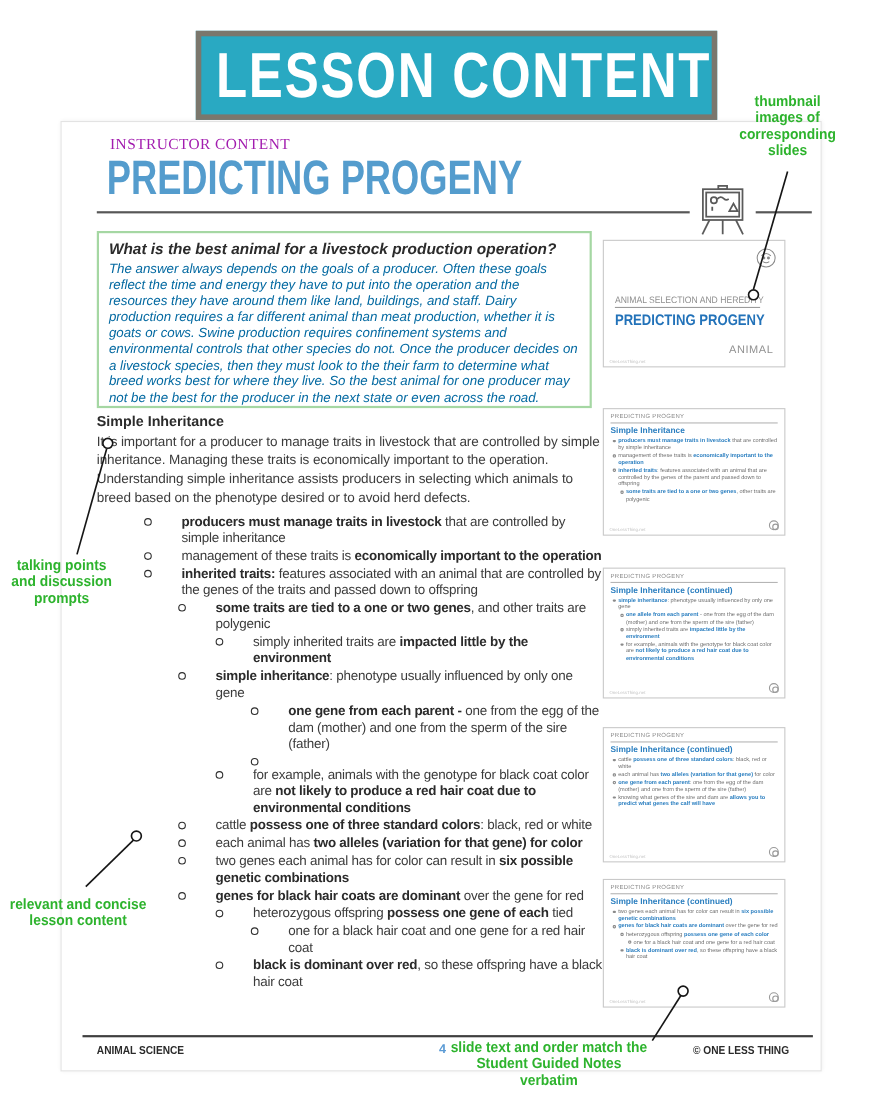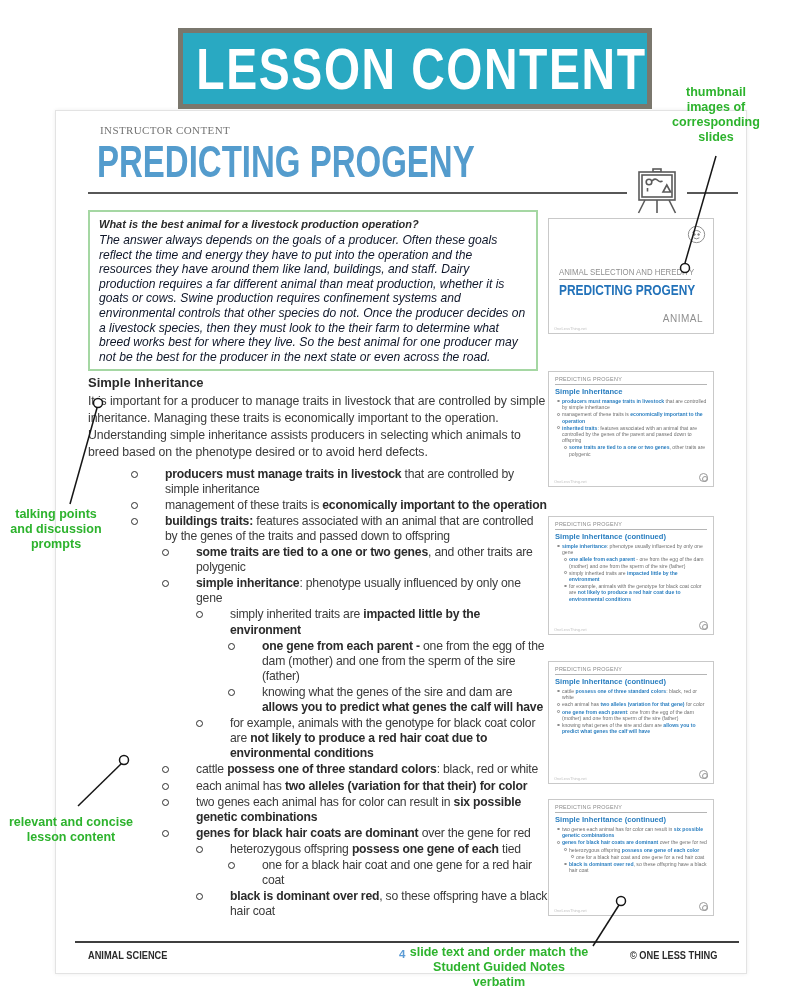--- a/index.html
+++ b/index.html
@@ -12,31 +12,31 @@
   .page{position:absolute;left:55px;top:110px;width:690px;height:862px;
     background:#fff;border:1px solid #e3e3e3;box-shadow:0 0 4px rgba(0,0,0,.07);}
   
   .banner{position:absolute;left:178px;top:28px;width:474px;height:81px;
     background:#29a9c2;border:5px solid #7a776d;box-sizing:border-box;
     display:flex;align-items:center;justify-content:center;z-index:3;padding-left:12px;}
   .banner span{font-size:58px;font-weight:700;color:#fff;letter-spacing:2px;
     transform:scaleX(0.8);white-space:nowrap;}
   
   .eyebrow{position:absolute;left:100px;top:124px;font-family:"Liberation Serif", serif;
-    font-size:11px;letter-spacing:.4px;color:#737373;}
+    font-size:14px;letter-spacing:.4px;color:#a21caf;}
   .doc-title{position:absolute;left:97px;top:140px;font-size:44px;line-height:44px;
     font-weight:700;color:#549ccd;transform:scaleX(0.75);transform-origin:left top;white-space:nowrap;}
   .title-rule{position:absolute;left:88px;top:192px;width:650px;height:2px;background:#575757;}
   .easel{position:absolute;left:627px;top:166px;width:60px;height:50px;background:#fff;
     display:flex;align-items:center;justify-content:center;z-index:2;}
   
   .qbox{position:absolute;left:88px;top:210px;width:450px;height:161px;
     border:2px solid #a5d7a3;box-sizing:border-box;padding:6px 9px;overflow:hidden;}
-  .qbox .q{font-style:italic;font-weight:700;font-size:11px;color:#2b2b2b;}
-  .qbox .a{font-style:italic;font-size:12.1px;line-height:14.6px;color:#0f172a;margin-top:3px;}
+  .qbox .q{font-style:italic;font-weight:700;font-size:14px;color:#2b2b2b;}
+  .qbox .a{font-style:italic;font-size:12.1px;line-height:14.6px;color:#0369a1;margin-top:3px;}
   
   .section{position:absolute;left:88px;top:375px;width:460px;}
   .sec-head{font-size:13px;font-weight:700;color:#2b2b2b;margin:0 0 3px 0;}
   .intro{font-size:12.3px;line-height:16.9px;color:#3b3b3b;letter-spacing:-.1px;}
   .bullets{margin-top:6px;}
   .bullet{display:flex;font-size:12.2px;line-height:15.1px;margin-bottom:1px;
     color:#3b3b3b;letter-spacing:-.2px;gap:16px;}
   .bullet .mk{flex:0 0 auto;width:7px;height:7px;border:1.6px solid #2e2e2e;border-radius:50%;
     margin:4px 11px 0 0;box-sizing:border-box;}
   .bullet b{font-weight:700;color:#2b2b2b;}
@@ -125,53 +125,52 @@
       <div class="bullet l1">
         <span class="mk"></span>
         <span class="tx"><b>producers must manage traits in livestock</b><span> that are controlled by simple inheritance</span></span>
       </div>
       <div class="bullet l1">
         <span class="mk"></span>
         <span class="tx"><span>management of these traits is </span><b>economically important to the operation</b></span>
       </div>
       <div class="bullet l1">
         <span class="mk"></span>
-        <span class="tx"><b>buildings traits:</b><span> features associated with an animal that are controlled by the genes of the traits and passed down to offspring</span></span>
+        <span class="tx"><b>inherited traits:</b><span> features associated with an animal that are controlled by the genes of the traits and passed down to offspring</span></span>
       </div>
       <div class="bullet l2">
         <span class="mk"></span>
         <span class="tx"><b>some traits are tied to a one or two genes</b><span>, and other traits are polygenic</span></span>
       </div>
+      <div class="bullet l3">
+        <span class="mk"></span>
+        <span class="tx"><span>simply inherited traits are </span><b>impacted little by the environment</b></span>
+      </div>
       <div class="bullet l2">
         <span class="mk"></span>
         <span class="tx"><b>simple inheritance</b><span>: phenotype usually influenced by only one gene</span></span>
       </div>
+      <div class="bullet l4">
+        <span class="mk"></span>
+        <span class="tx"><b>one gene from each parent - </b><span>one from the egg of the dam (mother) and one from the sperm of the sire (father)</span></span>
+      </div>
+      <div class="bullet l4">
+        <span class="mk"></span>
+      </div>
       <div class="bullet l3">
         <span class="mk"></span>
-        <span class="tx"><span>simply inherited traits are </span><b>impacted little by the environment</b></span>
-      </div>
-      <div class="bullet l4">
-        <span class="mk"></span>
-        <span class="tx"><b>one gene from each parent - </b><span>one from the egg of the dam (mother) and one from the sperm of the sire (father)</span></span>
-      </div>
-      <div class="bullet l4">
-        <span class="mk"></span>
-        <span class="tx"><span>knowing what the genes of the sire and dam are </span><b>allows you to predict what genes the calf will have</b></span>
-      </div>
-      <div class="bullet l3">
-        <span class="mk"></span>
         <span class="tx"><span>for example, animals with the genotype for black coat color are </span><b>not likely to produce a red hair coat due to environmental conditions</b></span>
       </div>
       <div class="bullet l2">
         <span class="mk"></span>
         <span class="tx"><span>cattle </span><b>possess one of three standard colors</b><span>: black, red or white</span></span>
       </div>
       <div class="bullet l2">
         <span class="mk"></span>
-        <span class="tx"><span>each animal has </span><b>two alleles (variation for that their) for color</b></span>
+        <span class="tx"><span>each animal has </span><b>two alleles (variation for that gene) for color</b></span>
       </div>
       <div class="bullet l2">
         <span class="mk"></span>
         <span class="tx"><span>two genes each animal has for color can result in </span><b>six possible genetic combinations</b></span>
       </div>
       <div class="bullet l2">
         <span class="mk"></span>
         <span class="tx"><b>genes for black hair coats are dominant</b><span> over the gene for red</span></span>
       </div>
       <div class="bullet l3">

